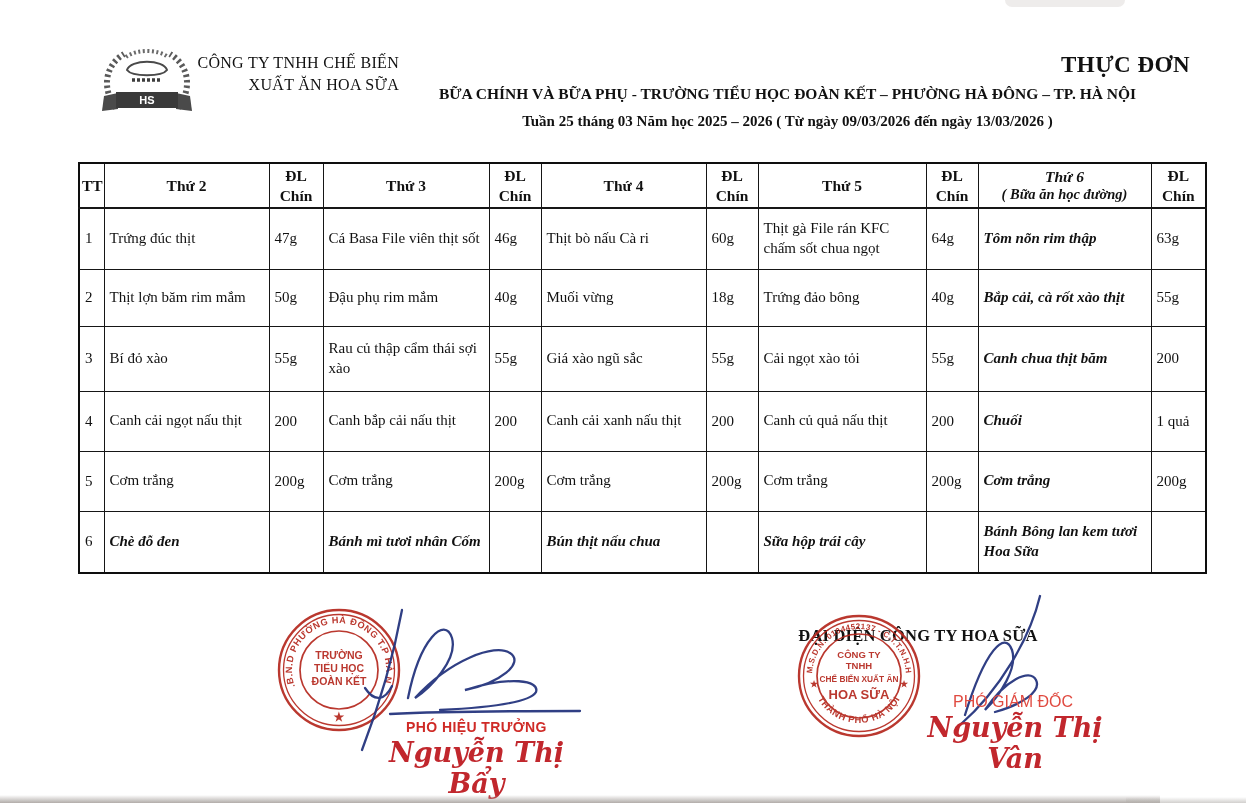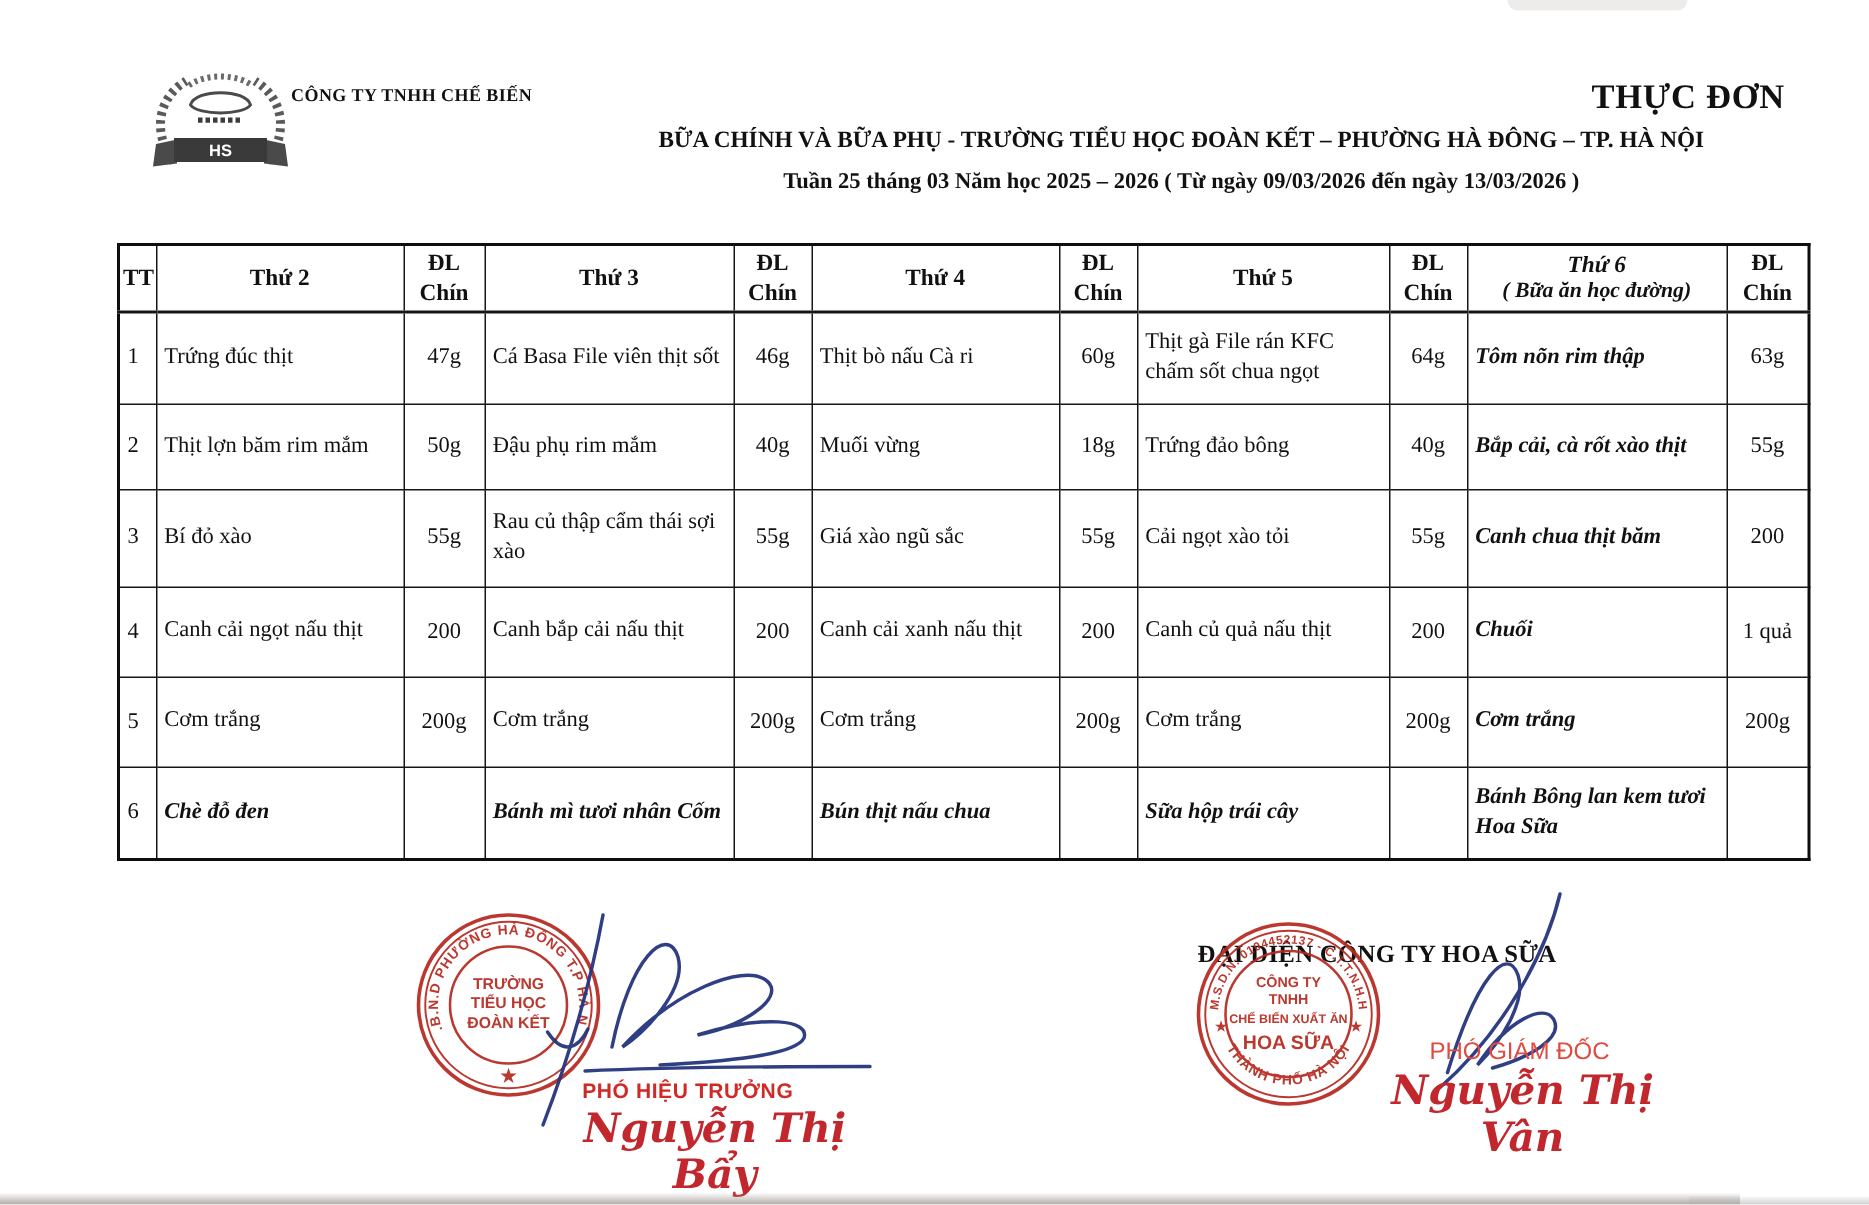--- a/index.html
+++ b/index.html
@@ -1,57 +1,57 @@
 <!DOCTYPE html>
 <html><head>
 <meta charset="utf-8">
 <style>
   html,body{margin:0;padding:0;background:#e8e8e8;}
   .page{position:relative;width:1246px;height:803px;background:#ffffff;overflow:hidden;
         font-family:"Liberation Serif","DejaVu Serif",serif;color:#111;}
 
   
   .logo{position:absolute;left:92px;top:46px;width:110px;height:82px;}
-  .company-name{position:absolute;left:194px;top:52px;width:205px;text-align:left;
-                font-weight:bold;font-size:12px;line-height:22px;letter-spacing:.3px;}
+  .company-name{position:absolute;left:194px;top:52px;width:205px;text-align:right;
+                font-weight:normal;font-size:16px;line-height:22px;letter-spacing:.3px;}
   .title-block{position:absolute;left:385px;top:52px;width:805px;text-align:center;}
   .doc-title{font-size:23px;font-weight:bold;letter-spacing:.5px;margin-bottom:7px;text-align:right;}
   .doc-subtitle{font-size:15.5px;font-weight:bold;margin-bottom:10px;}
   .doc-week{font-size:15px;font-weight:bold;}
 
   
   .menu{position:absolute;left:78px;top:162px;width:1127px;border-collapse:collapse;
         table-layout:fixed;font-size:15px;}
   .menu td,.menu th{border:1.6px solid #161616;padding:2px 5px;overflow:hidden;vertical-align:middle;}
   .menu{border:2.4px solid #0e0e0e;}
   .menu thead tr{height:45px;}
   .menu thead th{border-bottom-width:2.4px;font-weight:bold;font-size:15.5px;padding:1px 2px;}
   .hr1{height:61px;}.hr2{height:57px;}.hr3{height:65px;}.hr4{height:60px;}.hr5{height:60px;}.hr6{height:62px;}
   .c-tt{}
   .c-it{text-align:left;line-height:1.3;}
-  .c-dl{text-align:center;margin-left:13px;}
+  .c-dl{margin-left:13px;}
   .d6{font-weight:bold;font-style:italic;}
   .d6h .d6s{font-size:14.5px;}
   .r6 .c-it{font-weight:bold;font-style:italic;}
   .dlh{line-height:20px;}
 
   
   .sig-title{position:absolute;font-family:"Liberation Serif",serif;font-weight:bold;
              font-size:16.5px;letter-spacing:.2px;text-align:center;}
   .t-school{left:300px;top:594px;width:224px;}
   .t-company{left:784px;top:626px;width:268px;}
   .stamp{position:absolute;width:130px;height:130px;opacity:.92;}
   .stamp-school{left:274px;top:605px;}
   .stamp-company{left:794px;top:611px;}
   .bluesig{position:absolute;pointer-events:none;}
   .sig-school-ink{left:330px;top:593px;width:270px;height:175px;}
   .sig-company-ink{left:918px;top:588px;width:145px;height:150px;}
   .role{position:absolute;font-family:"Liberation Sans",sans-serif;font-weight:bold;
         text-align:center;color:#cf2a26;}
-  .role-school{left:386px;top:719px;width:145px;font-size:14px;letter-spacing:.4px;}
+  .role-school{left:404px;top:719px;width:145px;font-size:14px;letter-spacing:.4px;}
   .role-company{left:937px;top:693px;width:152px;font-size:16px;font-weight:normal;color:#e04a40;}
   .script-name{position:absolute;font-family:"DejaVu Serif",serif;font-style:italic;font-weight:bold;
                text-align:center;color:#c1272d;font-size:27px;}
   .n-school{left:374px;top:737px;width:205px;}
   .n-company{left:922px;top:712px;width:186px;}
 
   
   .scan-bottom{position:absolute;left:0;bottom:0;width:1160px;height:8px;
                background:linear-gradient(to bottom,rgba(190,184,180,0),rgba(164,158,154,.85));}
   .scan-corner{position:absolute;right:0;bottom:0;width:120px;height:6px;
@@ -71,20 +71,21 @@
     <path d="M35 24 C38 13, 72 13, 75 24 C70 31, 40 31, 35 24 Z" fill="none" stroke="#4a4a4a" stroke-width="2"></path>
     <path d="M40 34 L70 34" stroke="#3c3c3c" stroke-width="3.5" stroke-dasharray="3 2"></path>
     <polygon points="12,50 26,47 26,63 10,65" fill="#4a4a4a"></polygon>
     <polygon points="98,50 84,47 84,63 100,65" fill="#4a4a4a"></polygon>
     <rect x="24" y="46" width="62" height="16" fill="#3a3a3a"></rect>
     <text x="55" y="58" text-anchor="middle" font-family="Liberation Sans,sans-serif" font-size="11" font-weight="bold" fill="#ffffff">HS</text>
   </svg>
 
   <div class="company-name">
     <div>CÔNG TY TNHH CHẾ BIẾN</div>
+    <div>XUẤT ĂN HOA SỮA</div>
   </div>
 
   <div class="title-block">
     <div class="doc-title">THỰC ĐƠN</div>
     <div class="doc-subtitle">BỮA CHÍNH VÀ BỮA PHỤ - TRƯỜNG TIỂU HỌC ĐOÀN KẾT – PHƯỜNG HÀ ĐÔNG – TP. HÀ NỘI</div>
     <div class="doc-week">Tuần 25 tháng 03 Năm học 2025 – 2026  ( Từ ngày 09/03/2026 đến ngày 13/03/2026 )</div>
   </div>
 
   <table class="menu">
     <colgroup>

